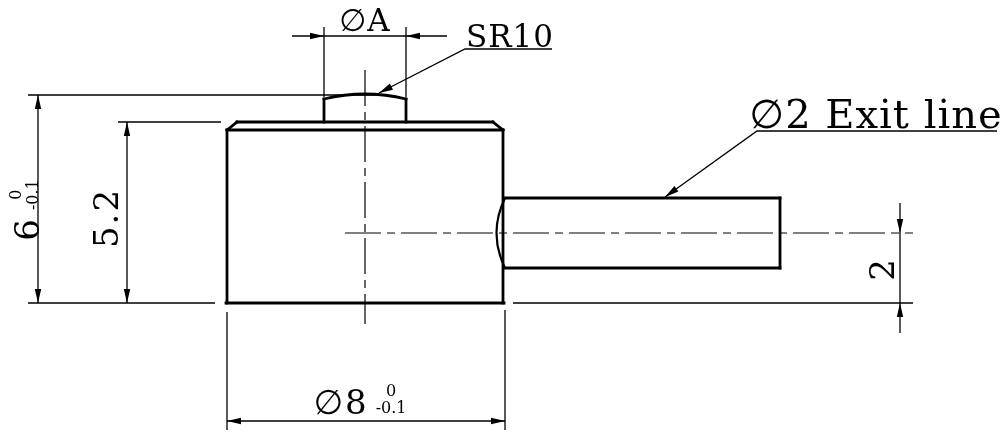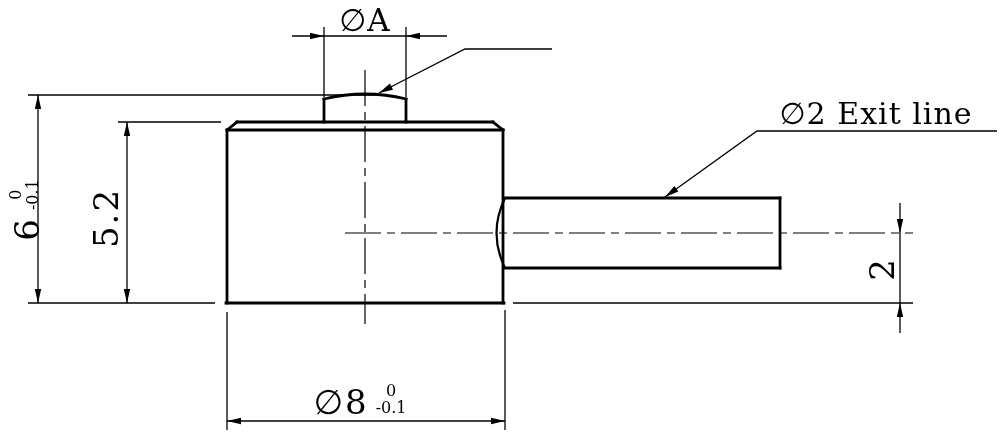--- a/index.html
+++ b/index.html
@@ -12,21 +12,21 @@
   .arc{stroke:#000;stroke-width:2.2px;fill:none;}
   .thin{stroke:#000;stroke-width:1.3px;fill:none;}
   .center{stroke:#000;stroke-width:1.2px;fill:none;stroke-dasharray:36 6 8 6;}
   .arrow{fill:#000;stroke:none;}
   .lbl{
     position:absolute;white-space:nowrap;color:#000;
     transform:translate(-50%,-50%);line-height:1;
   }
   .lbl.rot{transform:translate(-50%,-50%) rotate(-90deg);}
   .fs-call{font-size:31px;letter-spacing:1px;}
-  .fs-exit{font-size:30px;letter-spacing:1px;}
+  .fs-exit{font-size:40px;letter-spacing:1px;}
   .fs-dim{font-size:34px;letter-spacing:2px;}
   .dimrow{display:inline-flex;align-items:center;}
   .tol{
     display:inline-flex;flex-direction:column;align-items:center;
     font-size:16px;line-height:1.05;letter-spacing:0;
     margin-left:7px;transform:translateY(-2px);
   }
 </style>
 </head>
 <body>
@@ -105,20 +105,21 @@
     <g>
       <path class="thin" d="M513,303 H913"></path>
       <path class="thin" d="M900,203 V333"></path>
       <polygon class="arrow" points="900,233 896.8,219 903.2,219"></polygon>
       <polygon class="arrow" points="900,303 896.8,317 903.2,317"></polygon>
     </g>
   </svg>
 
   <div class="lbl fs-call" style="left:365px;top:20px;">∅A</div>
 
+  <div class="lbl fs-call" style="left:510px;top:36px;">SR10</div>
 
   <div class="lbl fs-exit" style="left:876px;top:114px;">∅2 Exit line</div>
 
   <div class="lbl rot fs-dim" style="left:27px;top:210px;">
     <span class="dimrow">
       <span>6</span>
       <span class="tol">
         <span>0</span>
         <span>-0.1</span>
       </span>

